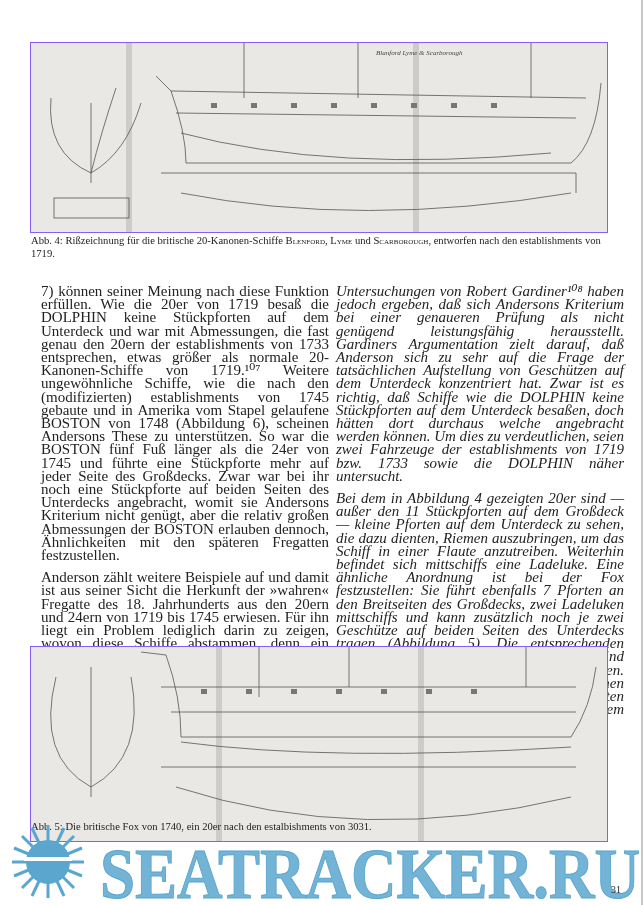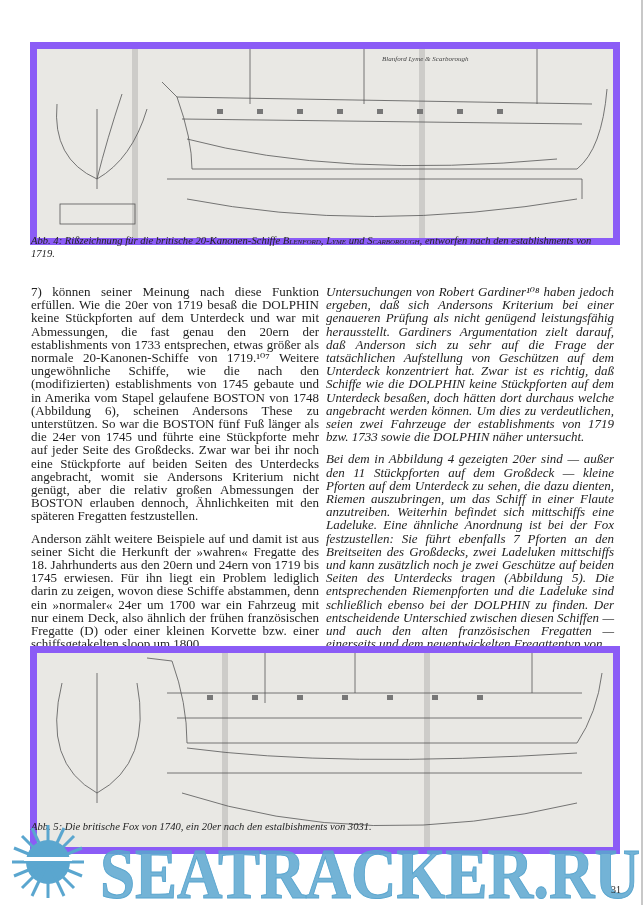--- a/index.html
+++ b/index.html
@@ -1,26 +1,26 @@
 <!DOCTYPE html>
 <html><head>
 <meta charset="utf-8">
 <style>
   html, body { margin:0; padding:0; }
   body { width:643px; height:905px; background:#fff; position:relative; overflow:hidden;
          font-family:"Liberation Serif","DejaVu Serif",serif; color:#222; }
   .edge { position:absolute; left:641px; top:0; width:2px; height:905px; background:#c8c8c8; }
-  .figure { position:absolute; left:30px; width:576px; border:7px solid #8b5cf6; background:#ecebe8; overflow:hidden; }
+  .figure { position:absolute; left:30px; width:576px; border:1px solid #8b5cf6; background:#ecebe8; overflow:hidden; }
   #fig1 { top:42px; height:189px; }
   #fig2 { top:646px; height:194px; }
   .figure svg { width:100%; height:100%; display:block; }
-  .caption { position:absolute; left:31px; font-style:italic; font-size:10.6px; line-height:13px; color:#222; }
+  .caption { position:absolute; left:31px; font-size:10.6px; line-height:13px; color:#222; }
   #cap1 { top:234px; width:580px; }
   #cap2 { top:820px; }
-  .col { position:absolute; top:285px; width:288px; font-size:13px; line-height:13.2px; text-align:justify; }
+  .col { position:absolute; top:285px; width:288px; font-size:15px; line-height:13.2px; text-align:justify;margin-left:10px; }
   .col p { margin:0 0 9px 0; }
   #col-left { left:31px; }
   #col-right { left:326px;font-style:italic; }
   .sc { font-variant:small-caps; }
   .wm { position:absolute; left:0; top:820px; width:643px; height:85px; }
   .pageno { position:absolute; left:611px; top:884px; font-size:10px; color:#222; }
 </style>
 </head>
 <body>
 

